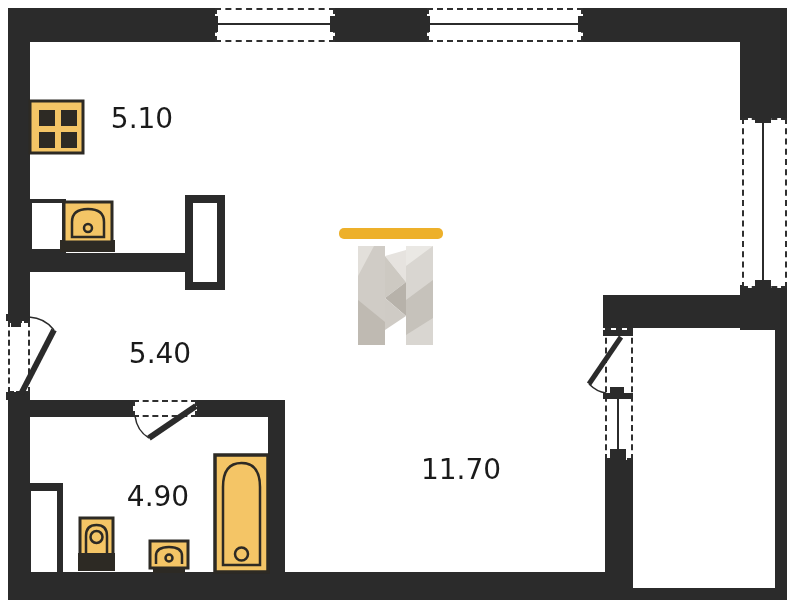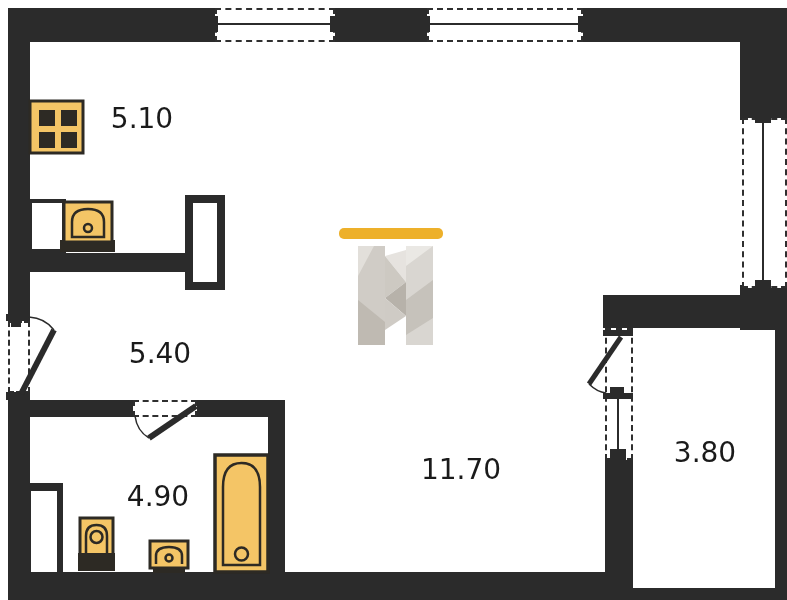--- a/index.html
+++ b/index.html
@@ -153,17 +153,16 @@
       <rect x="215" y="455" width="53" height="117" fill="#f4c566" stroke="#2d2a24" stroke-width="3.5"></rect>
       <path d="M 223 565 L 223 487 Q 223 463 241.5 463 Q 260 463 260 487 L 260 565 Z" fill="none" stroke="#2d2a24" stroke-width="2.5"></path>
       <circle cx="241.5" cy="554" r="6.5" fill="none" stroke="#2d2a24" stroke-width="2.5"></circle>
     </g>
   </svg>
 
   <div class="room-label" style="left:142px;top:118px;">5.10</div>
   <div class="room-label" style="left:160px;top:329px;margin-top:24px;">5.40</div>
   <div class="room-label" style="left:158px;top:496px;">4.90</div>
   <div class="room-label" style="left:461px;top:469px;">11.70</div>
-  <div class="room-label" style="left:705px;top:452px;">3.80</div>
 
   <div class="brand-bar"></div>
 
 </div>
 
 </body></html>

